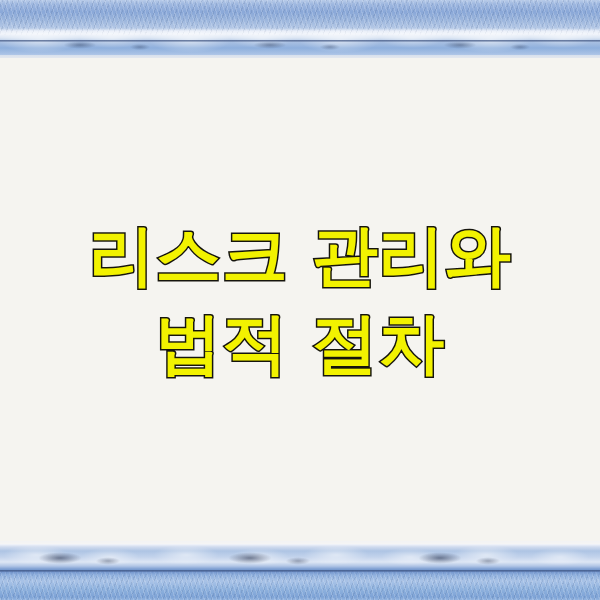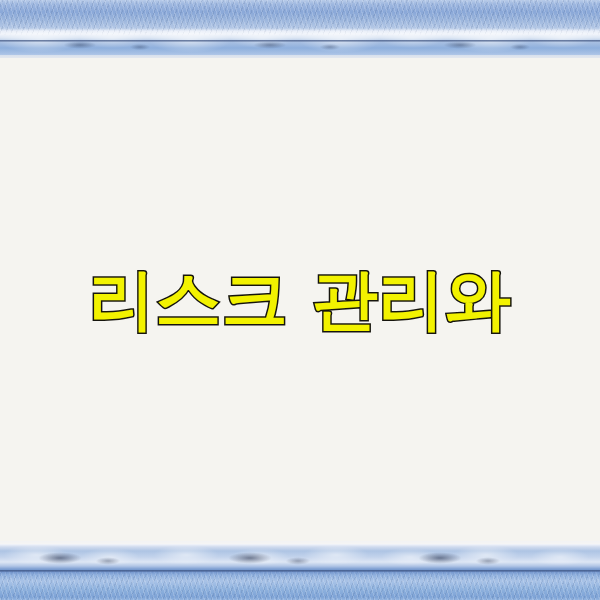--- a/index.html
+++ b/index.html
@@ -208,20 +208,21 @@
     <div class="band-base"></div>
     <div class="band-scallop"></div>
     <div class="band-noise"></div>
     <div class="band-blobs"></div>
     <div class="band-rule"></div>
     <div class="band-edge"></div>
   </div>
 
   <div class="headline">
     <div class="headline-line">리스크 관리와</div>
+    <div class="headline-line">법적 절차</div>
   </div>
 
   <div class="band band-bottom">
     <div class="band-base"></div>
     <div class="band-scallop"></div>
     <div class="band-noise"></div>
     <div class="band-blobs"></div>
     <div class="band-rule"></div>
     <div class="band-edge"></div>
   </div>

